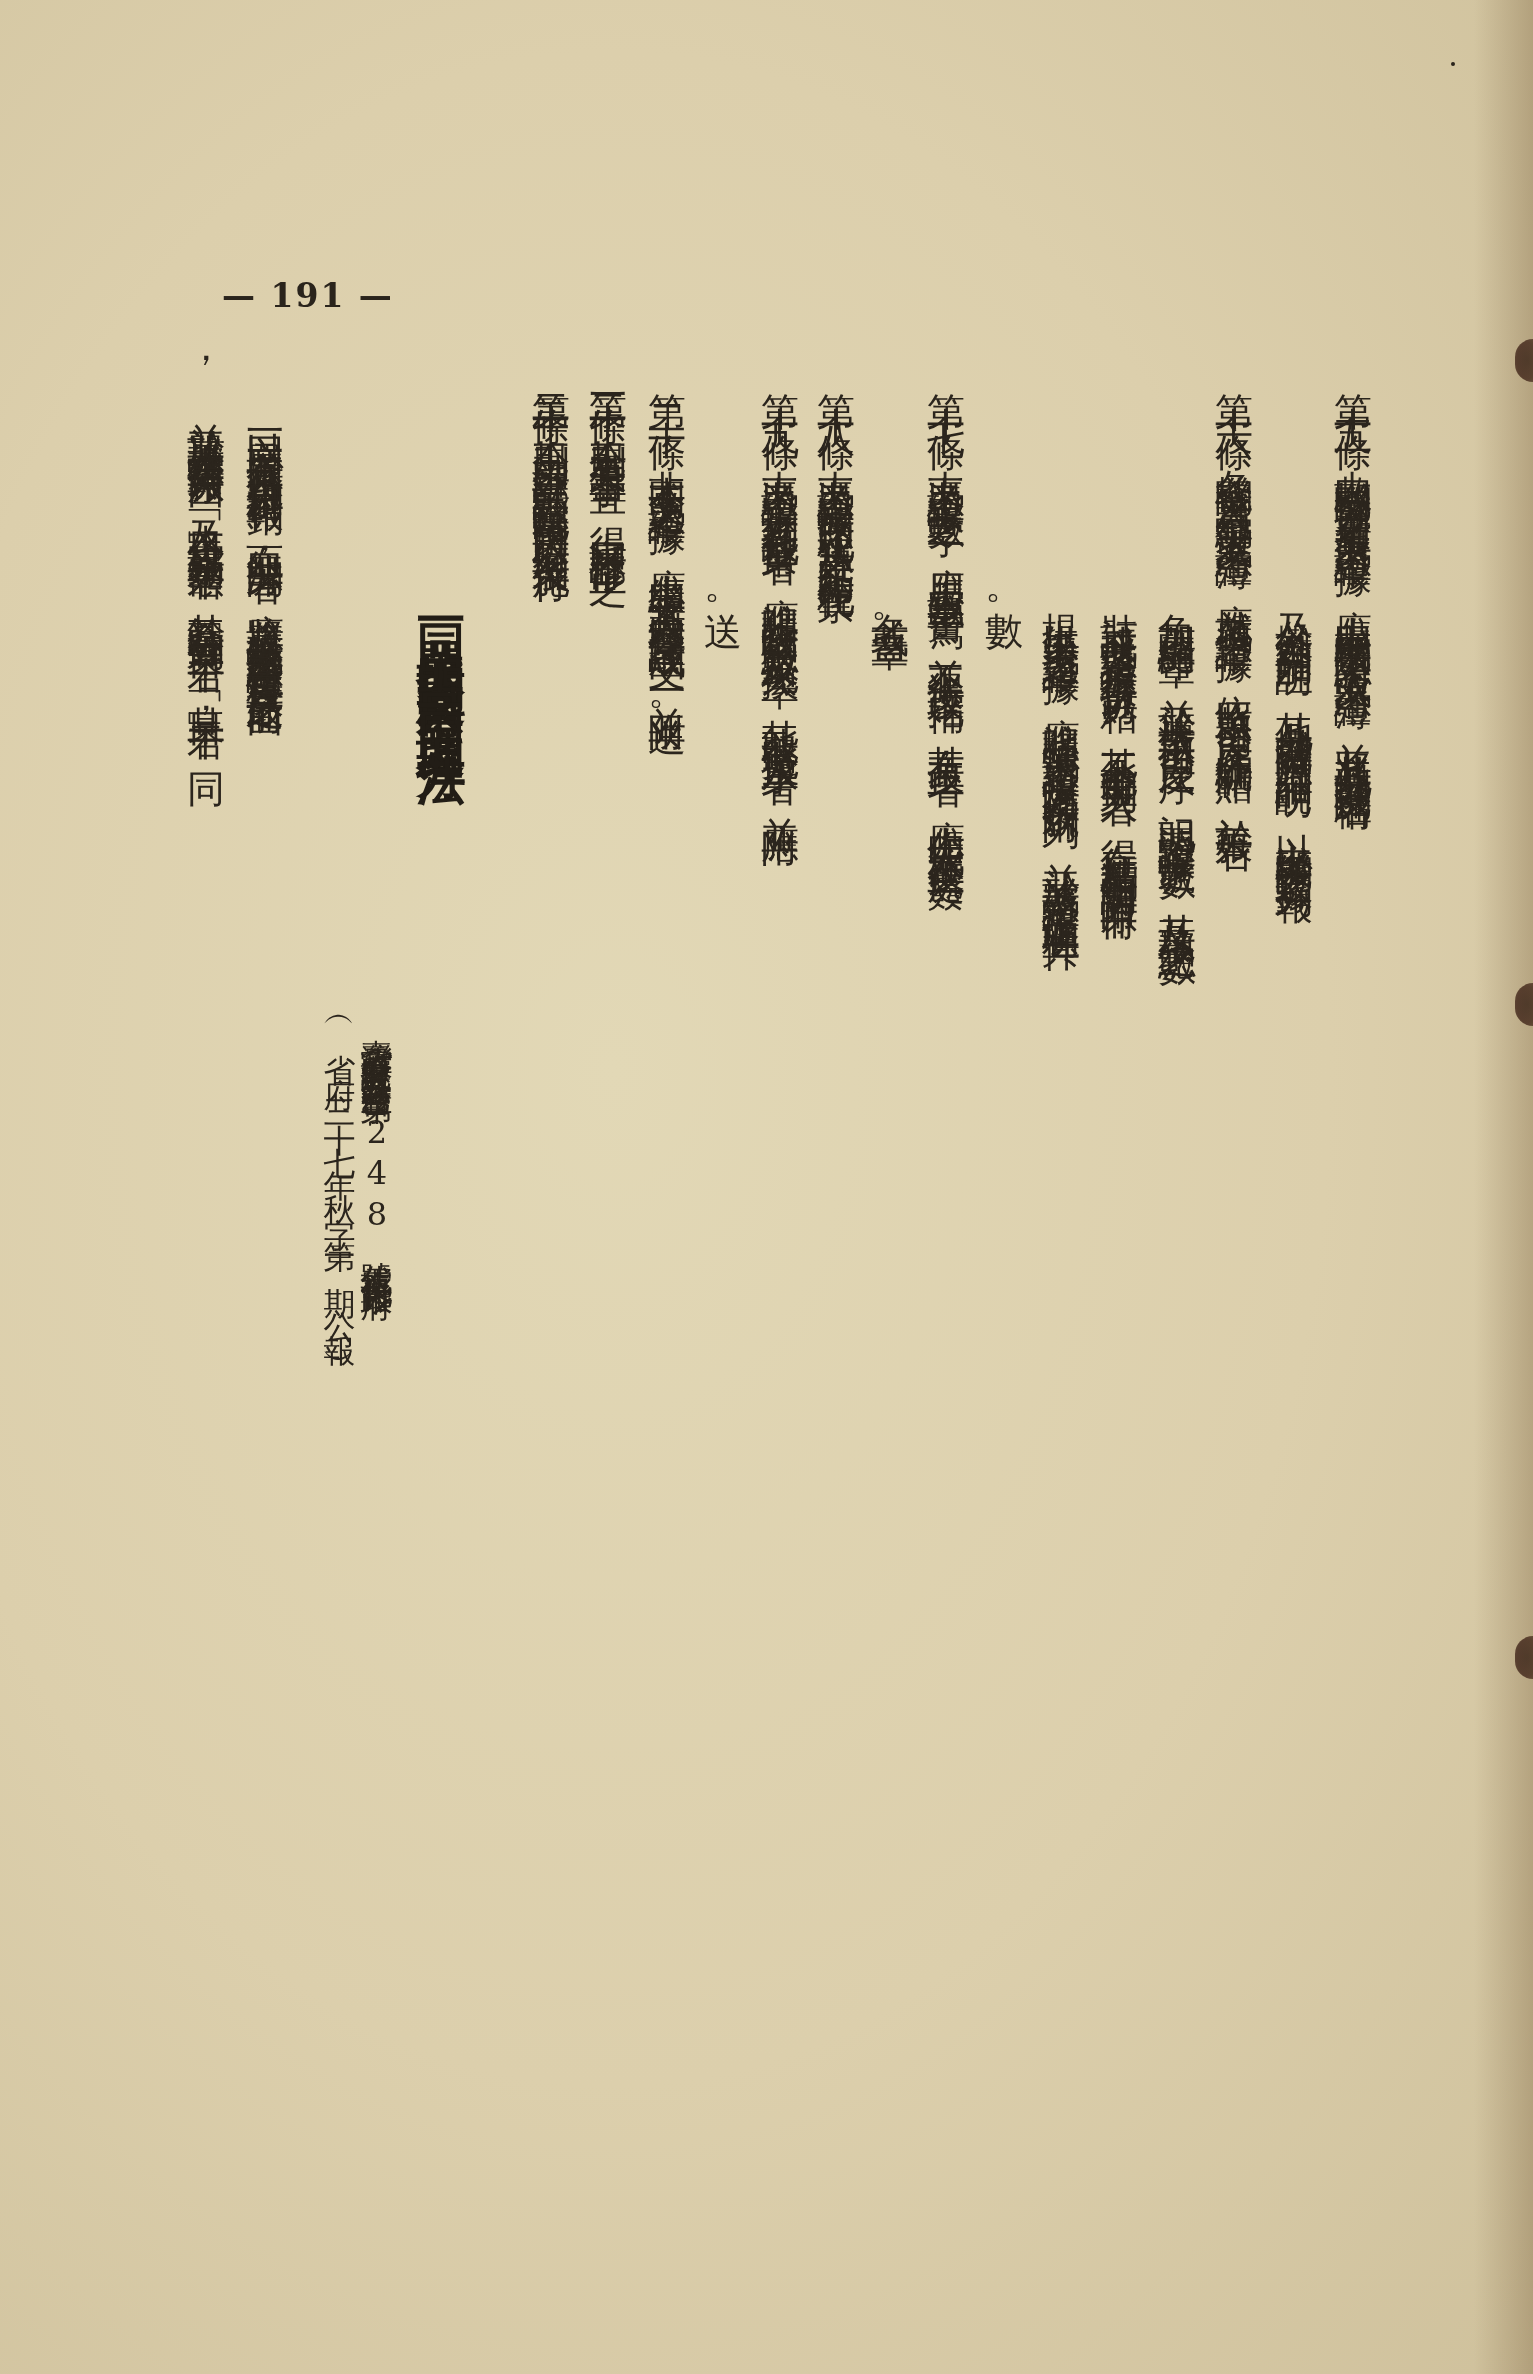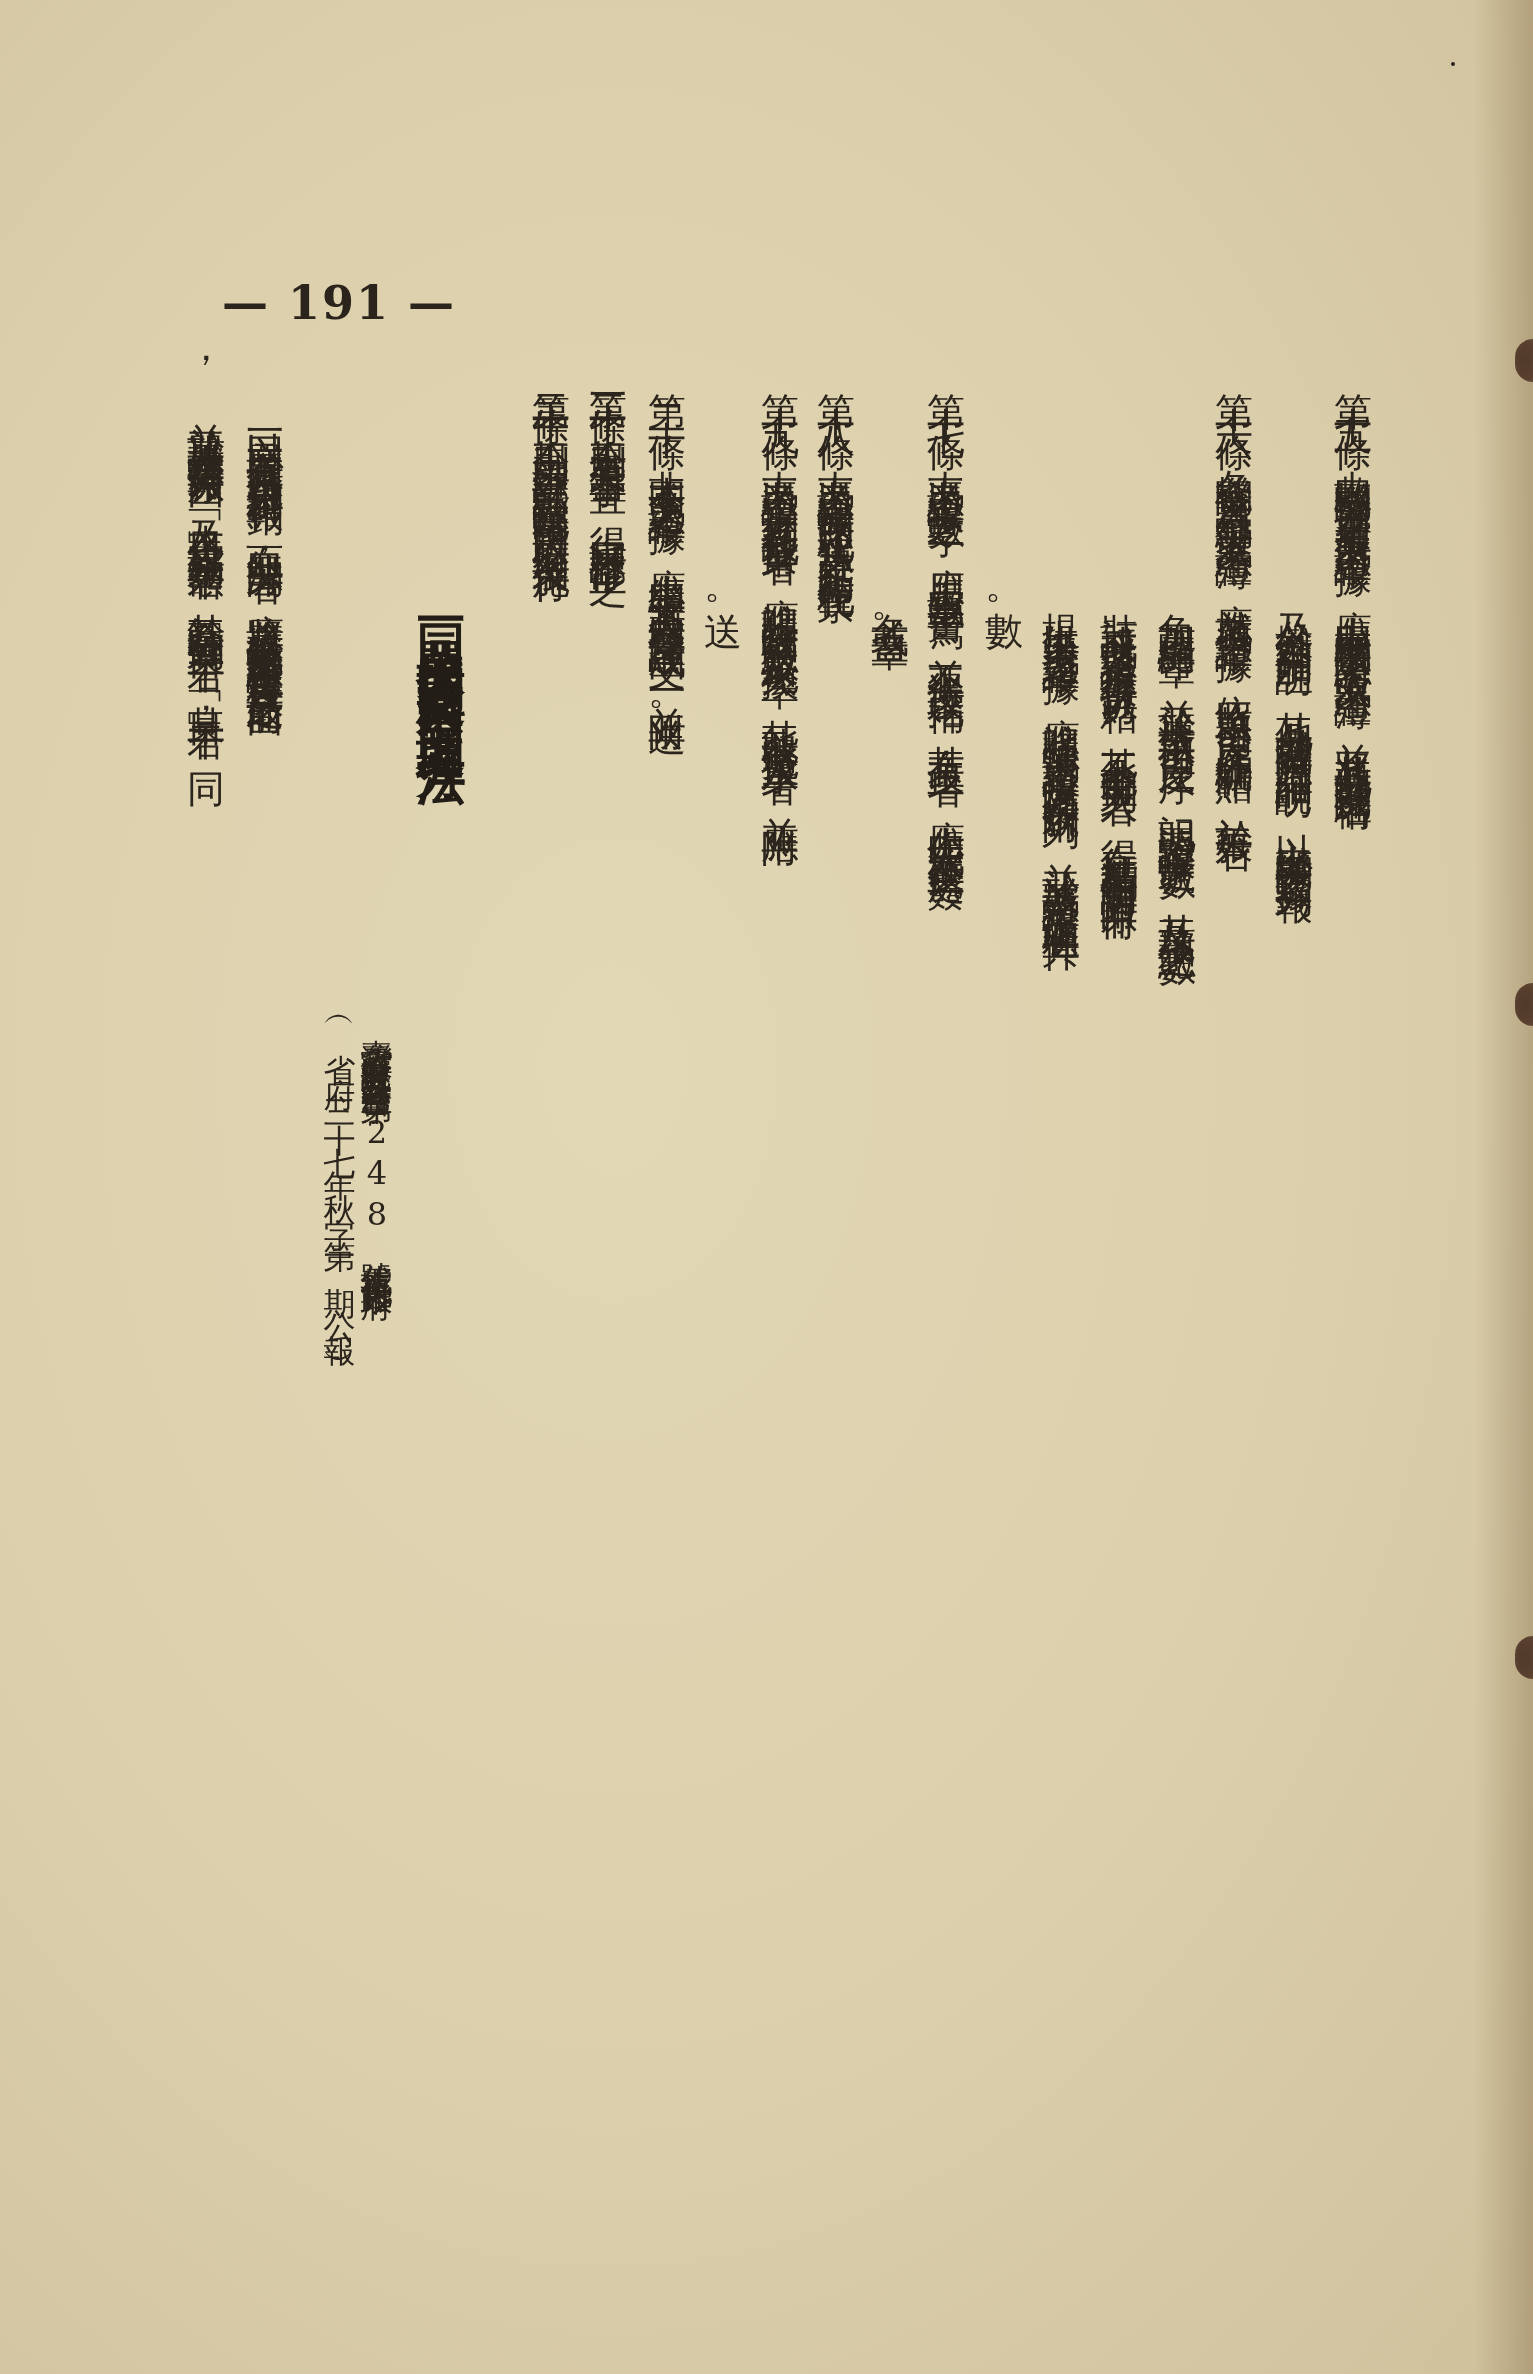--- a/index.html
+++ b/index.html
@@ -36,21 +36,21 @@
     color: #221d16; white-space: nowrap;
   }
   .src {
     position: absolute; writing-mode: vertical-rl; text-orientation: upright;
     font-size: 32px; line-height: 1; letter-spacing: 3.2px; white-space: nowrap;
     color: #2b251d;
   }
   .src.spread { letter-spacing: 23.4px; }
   .pagenum {
     position: absolute; left: 222px; top: 276px;
-    font-size: 46px; font-weight: bold; color: #2a241c;
+    font-size: 33px; font-weight: bold; color: #2a241c;
     font-family: "DejaVu Serif", serif; letter-spacing: 2px;
   }
   .hole {
     position: absolute; right: 0; width: 17.6px; height: 43px;
     border-radius: 21.5px 0 0 21.5px;
     background: radial-gradient(ellipse at 70% 50%, #3d2a22 0%, #4a3128 60%, #6a5040 100%);
   }
   .dot { position: absolute; width: 3.9px; height: 3.9px; border-radius: 50%; background: #2a241c; }
 </style>
 </head>

